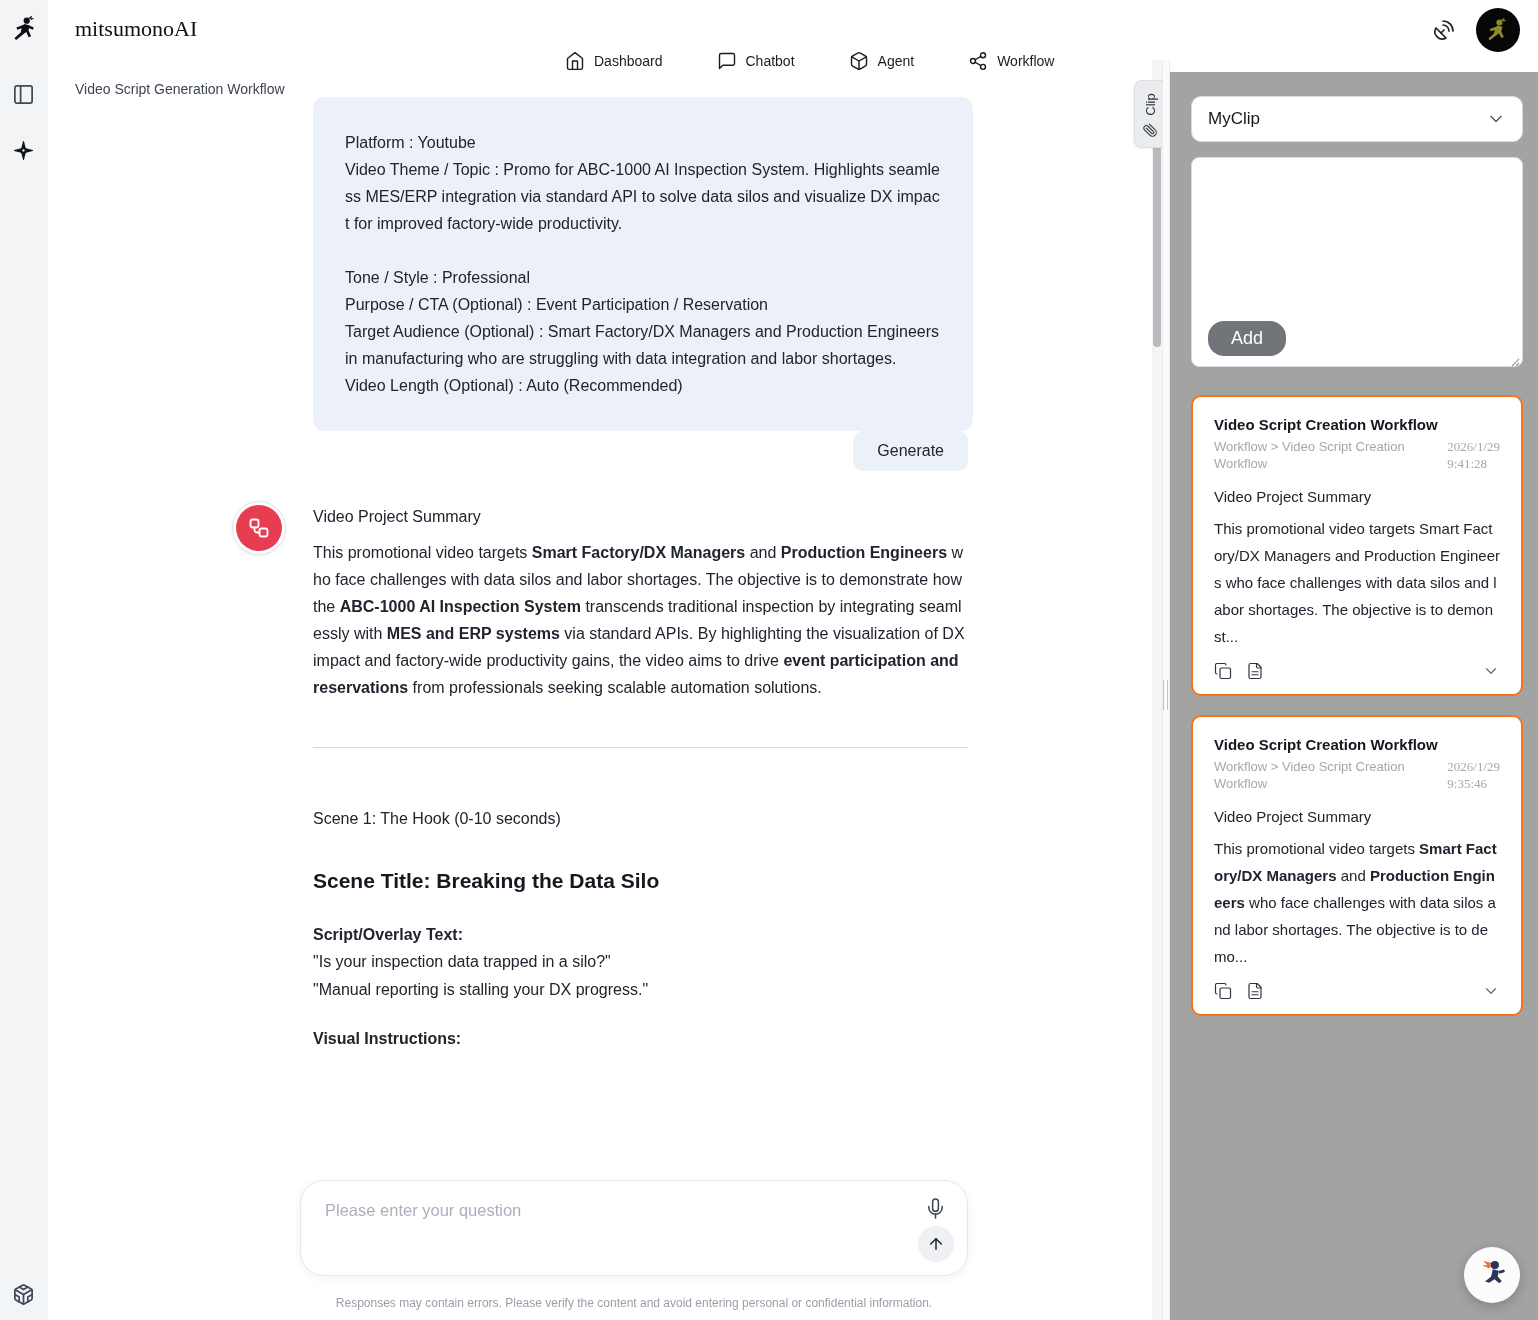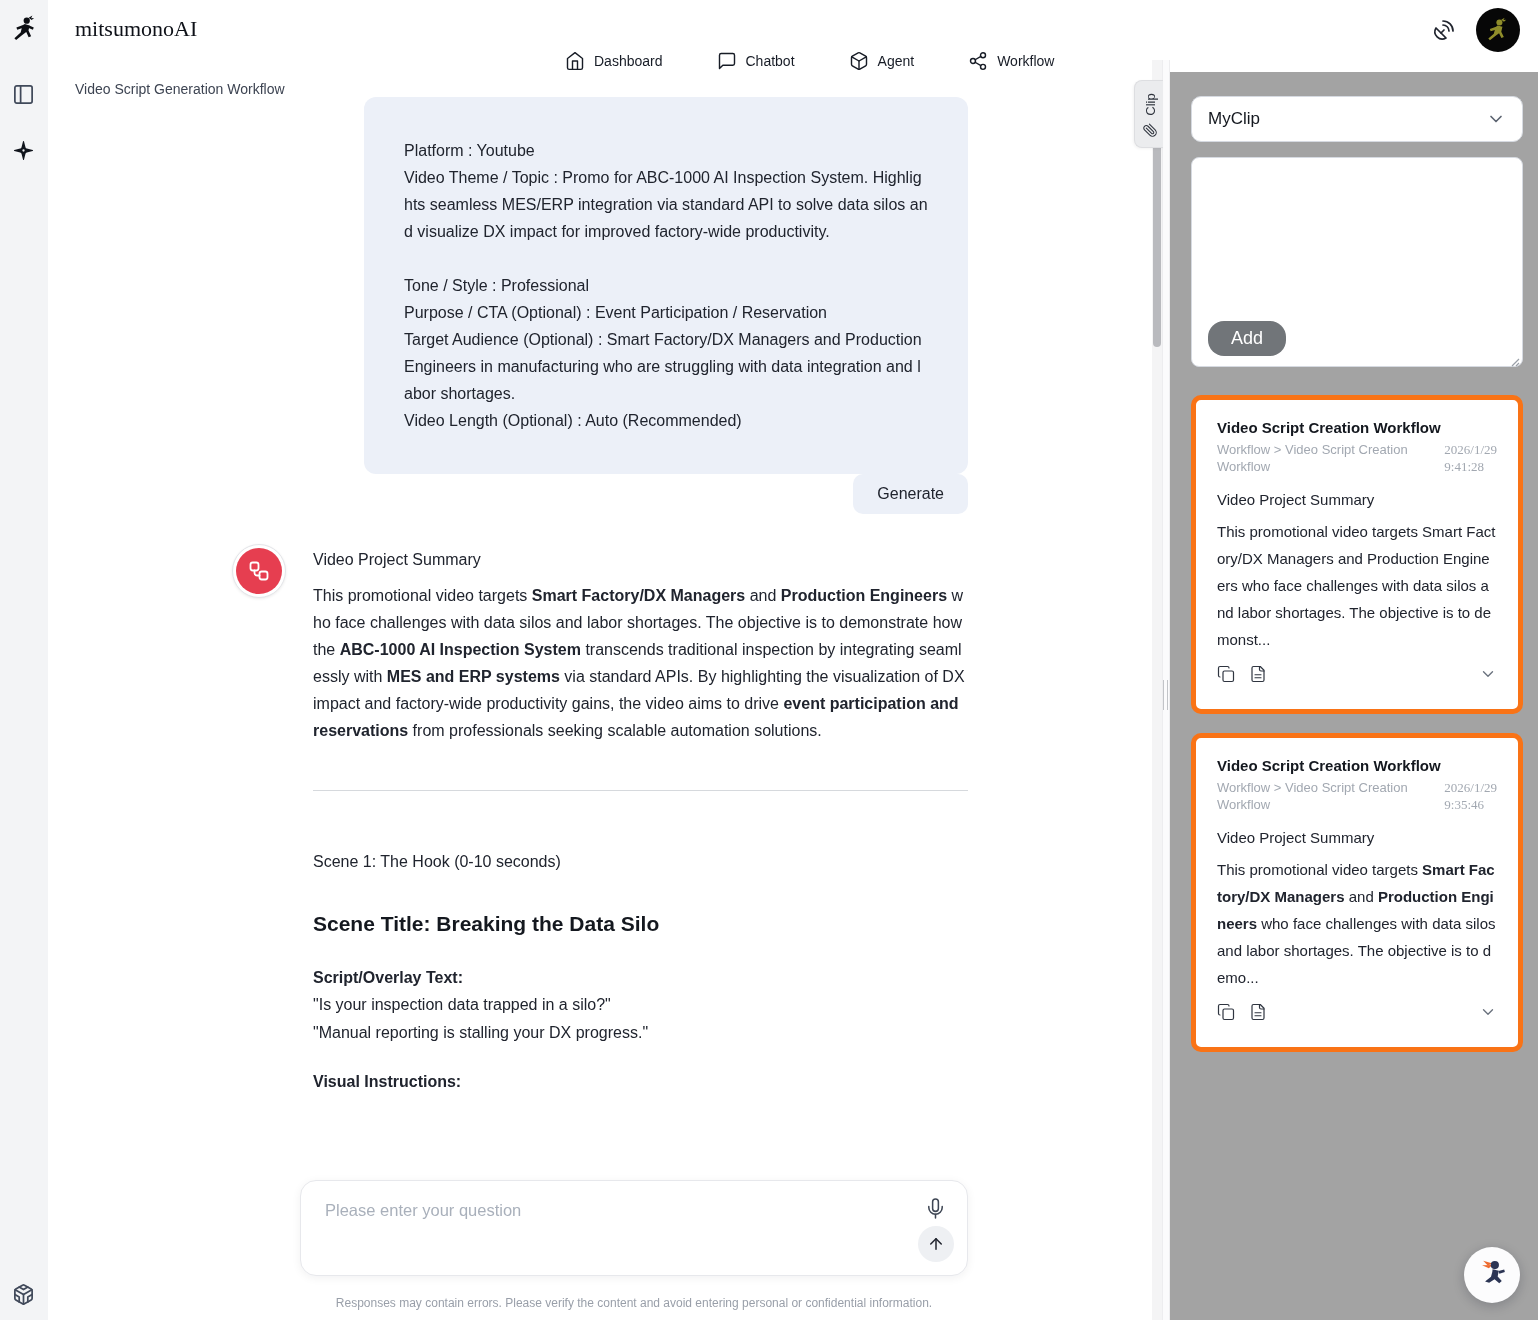--- a/index.html
+++ b/index.html
@@ -28,22 +28,22 @@
   .rail { position:absolute; left:0; top:60px; bottom:0; width:48px; background:#f3f4f6; z-index:9; }
   .rail-btn { position:absolute; left:12px; width:24px; height:24px; cursor:pointer; }
   .rail-btn svg { width:23px; height:23px; stroke:#40495a; stroke-width:1.8; fill:none;
                   stroke-linecap:round; stroke-linejoin:round; display:block; }
   .rail-btn.sparkle svg { fill:#11151d; stroke:none; }
 
   
   .main { position:absolute; left:48px; top:60px; width:1104px; height:1260px; background:#fff; }
   .page-title { position:absolute; left:27px; top:21px; font-size:14px; color:#3d4452; }
   .chat { position:absolute; left:265px; top:0; width:655px; }
-  .msg-user { width:604px; margin-left:auto; margin-top:37px; background:#ecf0f8; border-radius:12px;
-              padding:40px; font-size:16px; line-height:27px; color:#20242e;
+  .msg-user { width:660px; margin-left:auto; margin-top:37px; background:#ecf0f8; border-radius:12px;
+              padding:32px; font-size:16px; line-height:27px; color:#20242e;
               white-space:pre-line; word-break:break-all; }
   .msg-generate { width:fit-content; margin-left:auto; background:#ecf0f8;
                   border-radius:10px; padding:11px 24px; font-size:16px; color:#20242e; }
   .assistant-row { display:flex; margin-top:30px; }
   .assistant-avatar { flex:0 0 auto; width:54px; height:54px; margin-left:-81px; border-radius:50%;
                       background:#fff; border:1px solid #e4e5e9; box-shadow:0 1px 3px rgba(0,0,0,.08);
                       display:flex; align-items:center; justify-content:center; }
   .assistant-avatar .red { width:46px; height:46px; border-radius:50%; background:#e63e50;
                            display:flex; align-items:center; justify-content:center; }
   .assistant-avatar svg { width:24px; height:24px; stroke:#fff; stroke-width:1.8; fill:none;
@@ -57,21 +57,21 @@
   .scene-heading { margin-top:35px; font-size:21px; font-weight:bold; color:#14181f; }
   .script-label, .visual-label { font-weight:bold; }
   .script-label { margin-top:27px; }
   .script-line { line-height:28px; }
   .visual-label { margin-top:21px; }
   ul.bullets { margin-top:16px; padding-left:30px; }
   ul.bullets li { word-break:break-all; }
 
   
   .input-bar { position:absolute; left:252px; top:1120px; width:668px; height:96px; background:#fff;
-               border:1px solid #e7e8ec; border-radius:16px; box-shadow:0 2px 10px rgba(18,24,40,.06); }
+               border:1px solid #e7e8ec; border-radius:24px; box-shadow:0 2px 10px rgba(18,24,40,.06); }
   .input-bar input { position:absolute; left:24px; top:20px; width:560px; border:none; outline:none;
                      font-family:inherit; font-size:16.5px; color:#20242e; background:transparent; }
   .input-bar input::placeholder { color:#a9b0bb; }
   .mic-btn { position:absolute; right:20px; top:16px; cursor:pointer; }
   .mic-btn svg { width:23px; height:23px; stroke:#3e4654; stroke-width:1.6; fill:none;
                  stroke-linecap:round; stroke-linejoin:round; display:block; }
   .send-btn { position:absolute; right:13px; bottom:13px; width:36px; height:36px; border-radius:50%;
               background:#eef0f3; display:flex; align-items:center; justify-content:center; cursor:pointer; }
   .send-btn svg { width:18px; height:18px; stroke:#20242e; stroke-width:2; fill:none;
                   stroke-linecap:round; stroke-linejoin:round; }
@@ -105,22 +105,22 @@
             font-size:17px; color:#14181f; cursor:pointer; }
   .select svg, .card-footer svg { stroke-linecap:round; stroke-linejoin:round; fill:none; }
   .select svg { width:20px; height:20px; stroke:#5b6370; stroke-width:2; }
   .clip-textarea { position:relative; margin-top:15px; width:332px; height:210px;
                    border:1px solid #d6dae1; border-radius:8px; background:#fff; }
   .add-btn { position:absolute; left:16px; bottom:10px; background:#717579; color:#fff; border:none;
              border-radius:16px; padding:7px 23px; font-size:18px; font-family:inherit; cursor:pointer; }
   .grip-corner { position:absolute; right:2px; bottom:2px; width:11px; height:11px; }
   .grip-corner svg { width:11px; height:11px; stroke:#9aa0a8; stroke-width:1.2; }
 
-  .card { margin-top:28px; width:332px; border:5px solid #f97316; border-radius:10px; background:#fff;
-          padding:19px 21px 26px; }
+  .card { margin-top:28px; width:332px; border:2px solid #f97316; border-radius:10px; background:#fff;
+          padding:19px 21px 14px; }
   .card + .card { margin-top:19px; }
   .card-title { font-size:15px; font-weight:bold; color:#14181f; }
   .card-meta { display:flex; justify-content:space-between; margin-top:5px; font-size:13px;
                line-height:17px; color:#a2a8b1; }
   .breadcrumb { width:195px; }
   .datetime { text-align:left;font-family:Liberation Serif, serif; }
   .card-body-title { margin-top:16px; font-size:15px; color:#20242e; }
   .card-body { margin-top:10px; font-size:15px; line-height:27px; color:#20242e; word-break:break-all; }
   .card-footer { display:flex; align-items:center; gap:14px; margin-top:12px; }
   .card-footer .icon-btn svg { width:18px; height:18px; stroke:#2f3540; stroke-width:1.6; display:block; }

